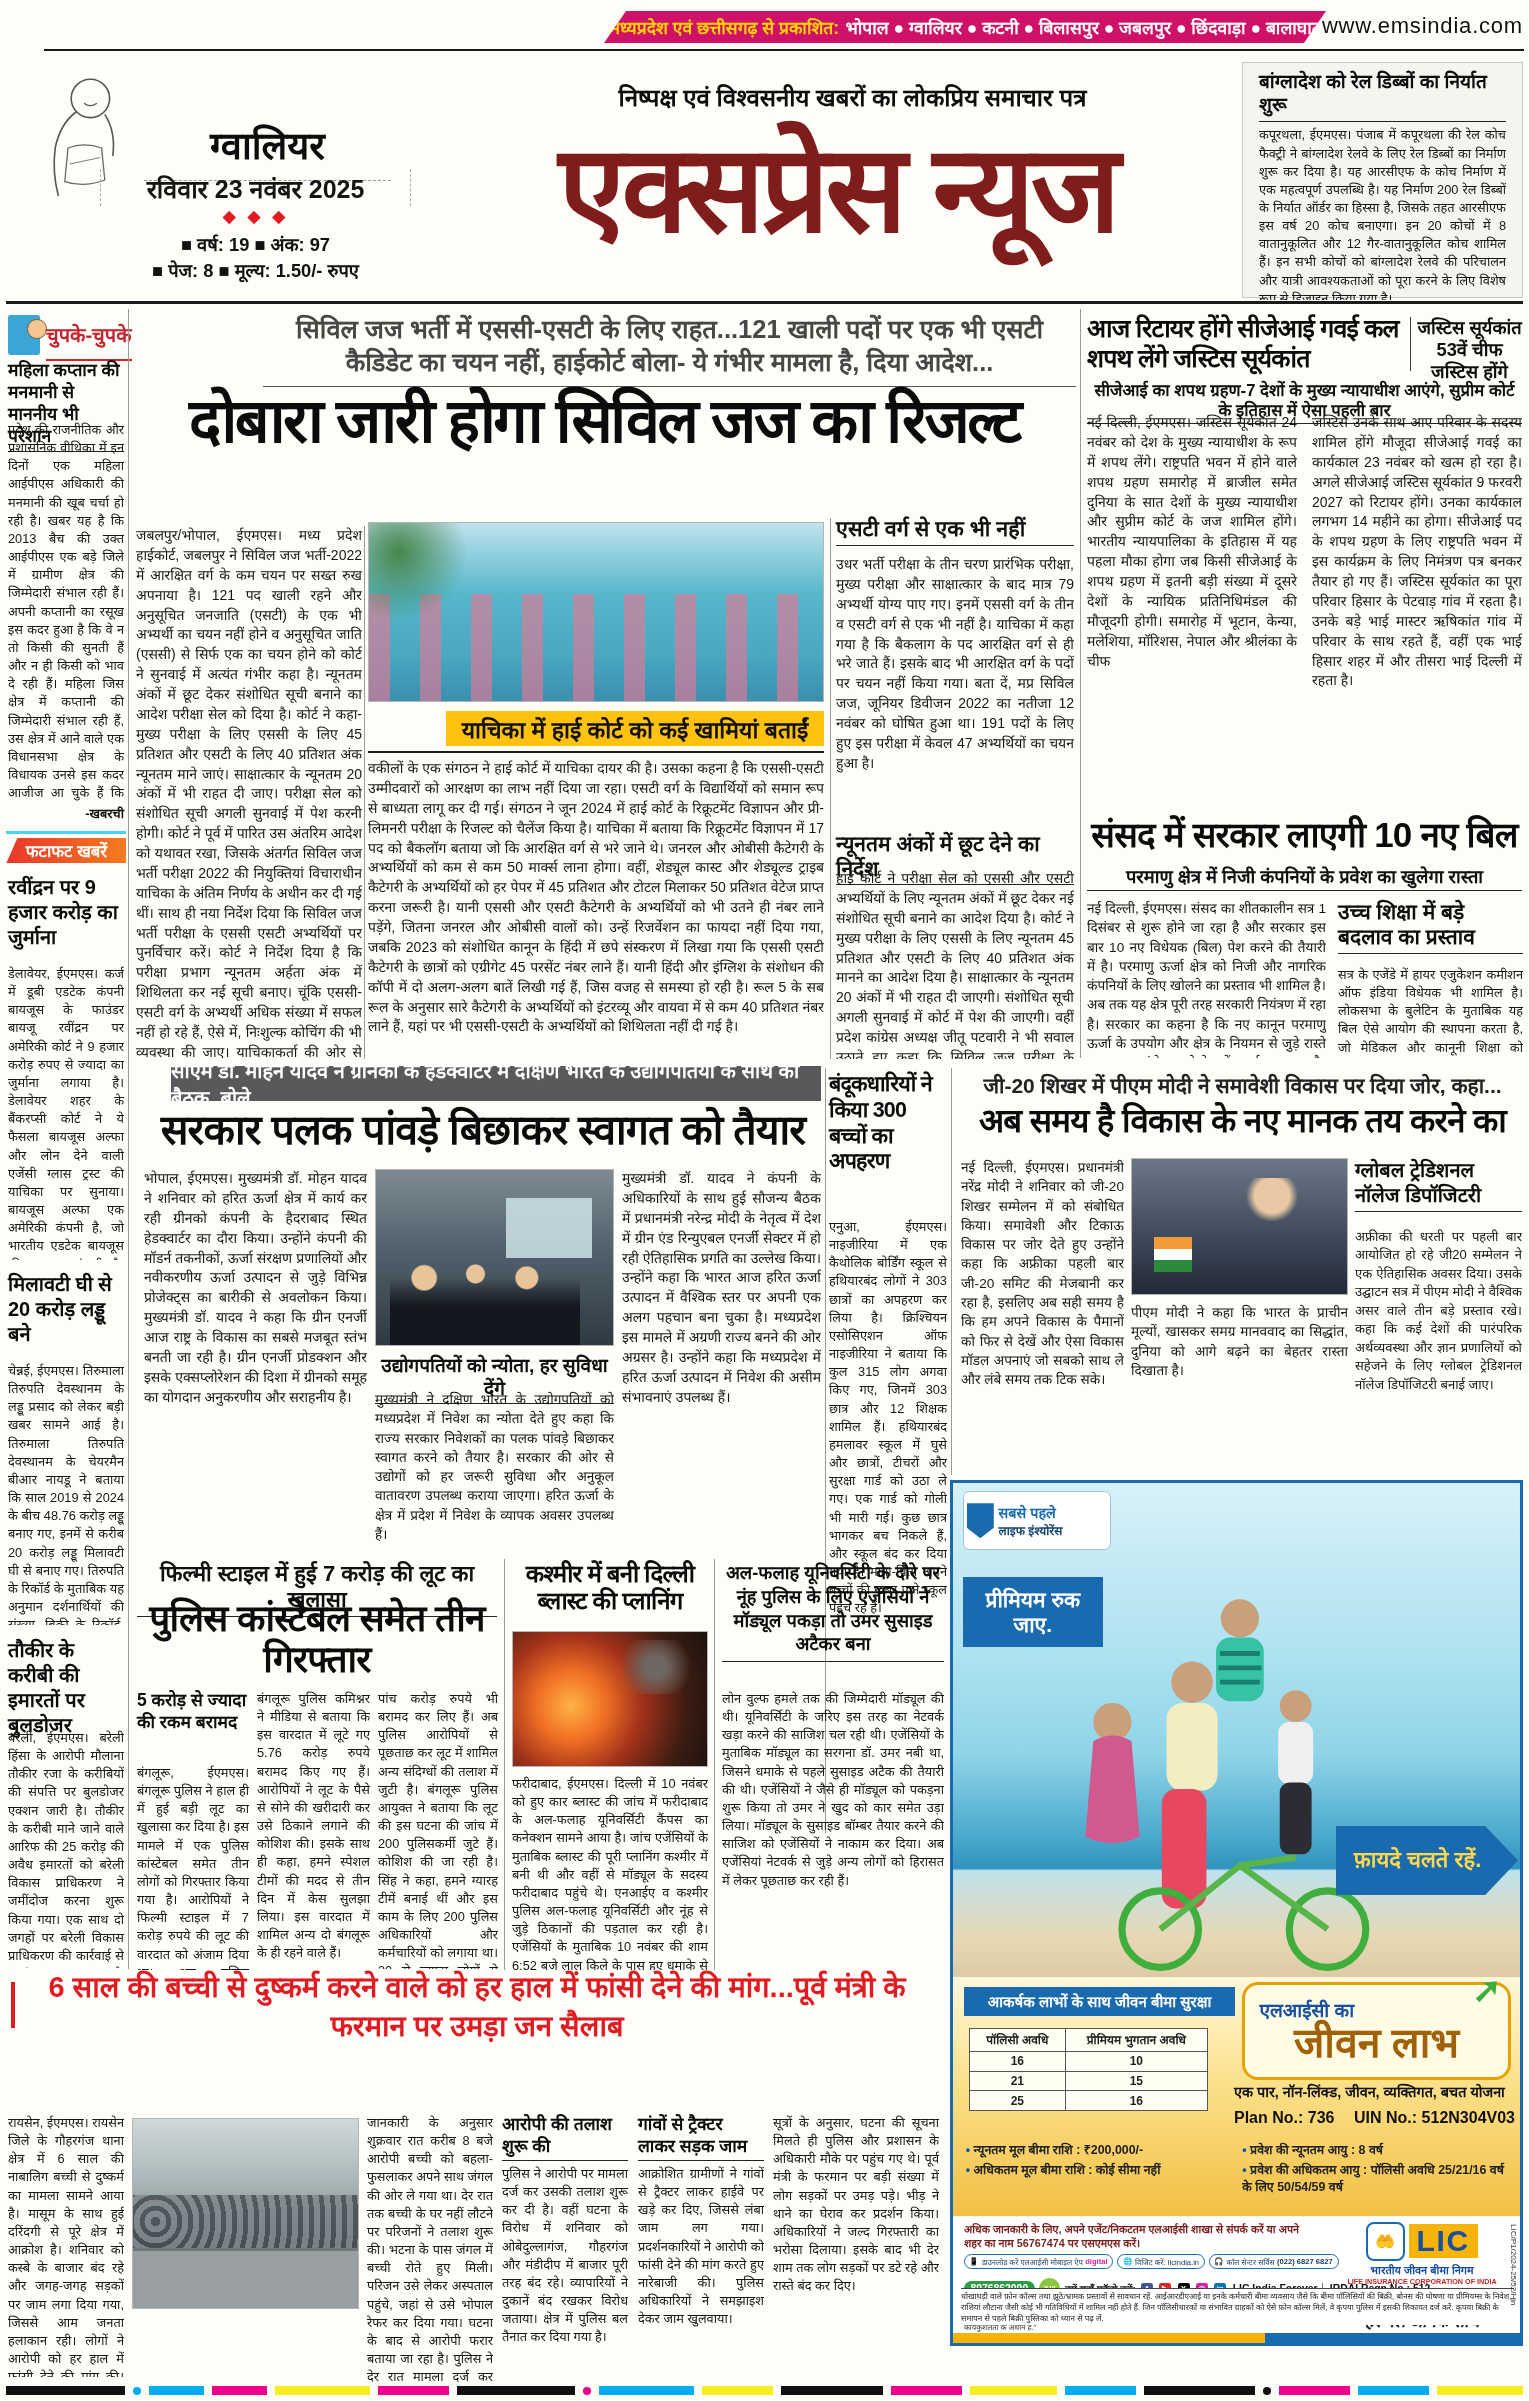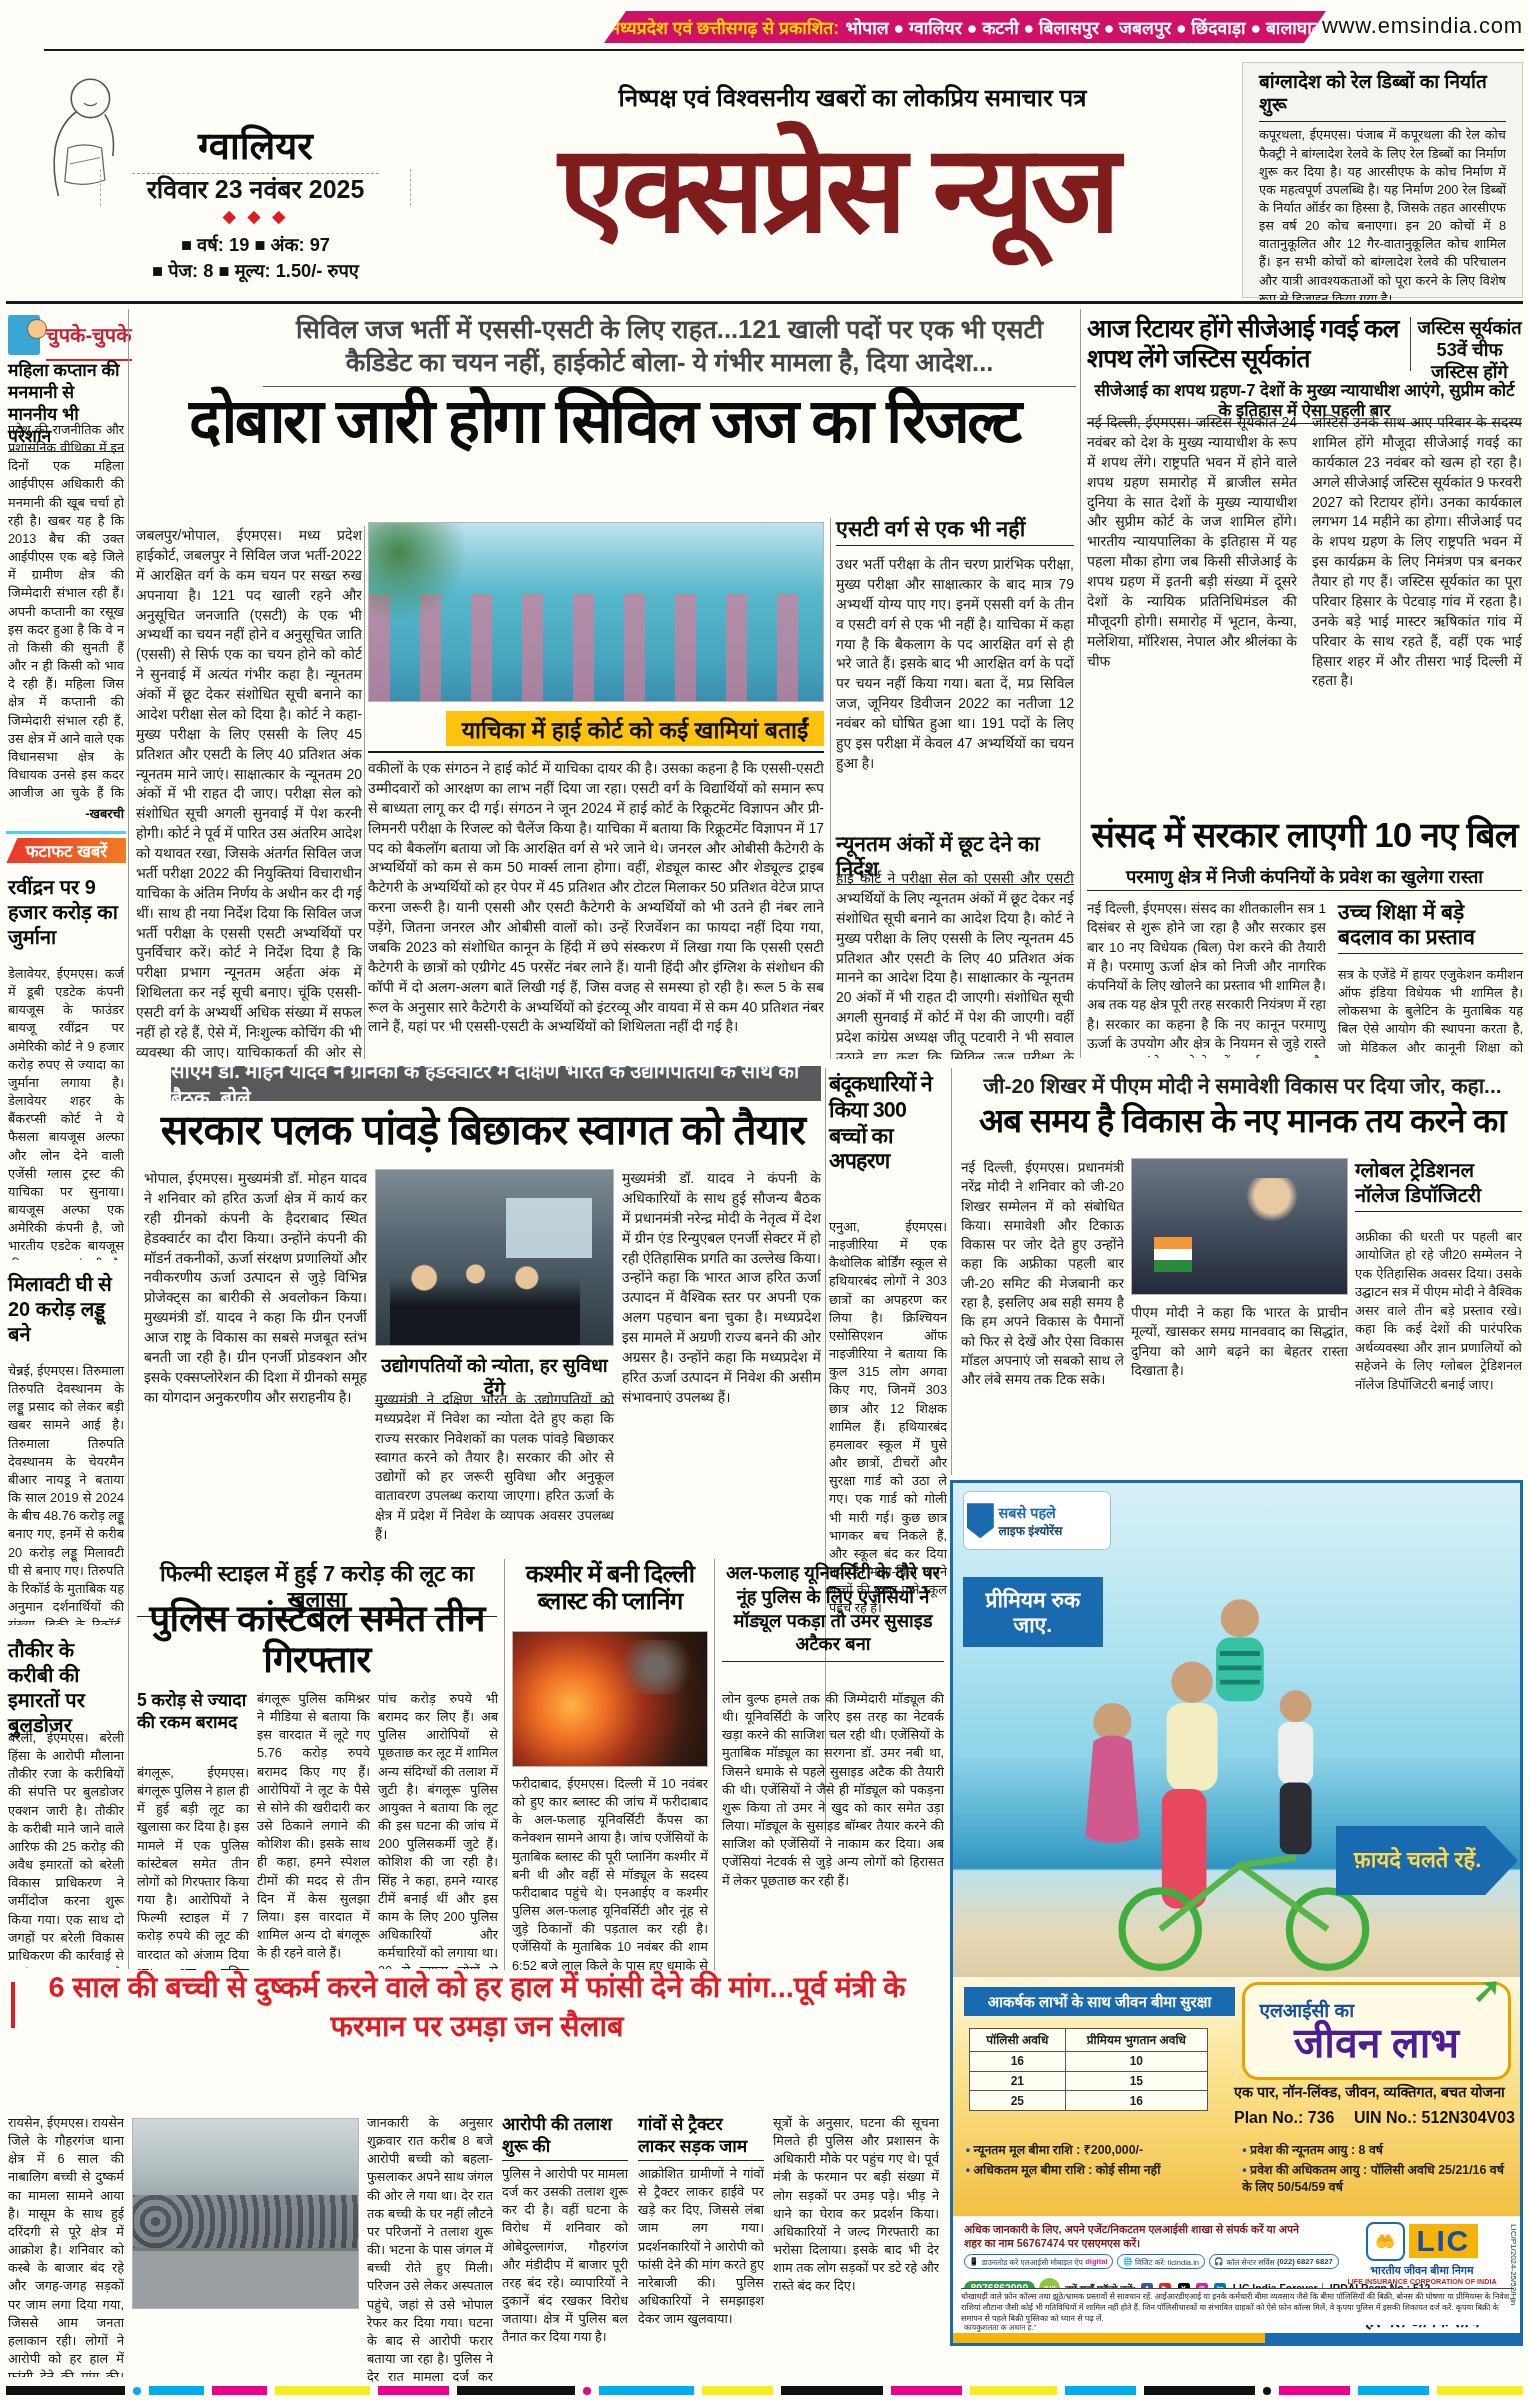--- a/index.html
+++ b/index.html
@@ -34,21 +34,21 @@
   <div class="abs" style="left:28px;top:68px;width:112px;height:136px;">
     <svg width="112" height="136" viewBox="0 0 140 170">
       <circle cx="78" cy="38" r="24" fill="none" stroke="#555" stroke-width="2"></circle>
       <path d="M60 55 Q40 70 34 100 Q30 130 38 160" fill="none" stroke="#555" stroke-width="2"></path>
       <path d="M96 58 Q110 80 106 110" fill="none" stroke="#555" stroke-width="2"></path>
       <path d="M50 100 Q70 92 92 100 L96 140 Q70 150 46 142 Z" fill="none" stroke="#666" stroke-width="1.6"></path>
       <path d="M70 44 Q78 50 86 44" fill="none" stroke="#555" stroke-width="1.4"></path>
       <path d="M52 120 L90 112" stroke="#777" stroke-width="1.2"></path>
     </svg>
   </div>
-  <div class="abs center" style="left:132px;top:118px;width:247px;font-size:38px;font-weight:bold;color:#0c0c0c;border-bottom:0.8px dashed #999;padding-bottom:3px;">ग्वालियर</div>
+  <div class="abs center" style="left:144px;top:118px;width:247px;font-size:38px;font-weight:bold;color:#0c0c0c;border-bottom:0.8px dashed #999;padding-bottom:10px;">ग्वालियर</div>
   <div class="abs center" style="left:100px;top:169px;width:311px;font-size:25px;font-weight:bold;color:#151515;border-left:0.8px dashed #aaa;border-right:0.8px dashed #aaa;padding:1.6px 0;">रविवार 23 नवंबर 2025</div>
   <div class="abs center" style="left:132px;top:206px;width:247px;color:#e11b22;font-size:17.5px;letter-spacing:3.2px;">◆ ◆ ◆</div>
   <div class="abs center" style="left:100px;top:231px;width:311px;font-size:18.3px;font-weight:bold;color:#111;">■ वर्ष: 19   ■ अंक: 97</div>
   <div class="abs center" style="left:100px;top:257px;width:311px;font-size:18.3px;font-weight:bold;color:#111;">■ पेज: 8   ■ मूल्य: 1.50/- रुपए</div>
 
   <div class="abs center" style="left:462px;top:80px;width:781px;font-size:24px;font-weight:bold;color:#0d0d0d;">निष्पक्ष एवं विश्वसनीय खबरों का लोकप्रिय समाचार पत्र</div>
   <div class="abs center" style="left:431px;top:102px;width:813px;font-size:121px;font-weight:bold;color:#7f1d1d;letter-spacing:-4px;line-height:1.45;">एक्सप्रेस न्यूज</div>
 
   <div class="abs" style="left:1242px;top:62px;width:281px;height:236px;background:#f5f4f1;border:0.8px solid #c8c8c8;padding:8px 16px;">
     <div style="font-size:19px;font-weight:bold;color:#0c0c0c;border-bottom:1.6px solid #222;padding-bottom:4px;margin-bottom:4.8px;line-height:1.2;">बांग्लादेश को रेल डिब्बों का निर्यात शुरू</div>
@@ -223,21 +223,21 @@
             </tr>
         <tr>
               <td>25</td>
               <td>16</td>
             </tr>
       </tbody>
         </table>
 
       <div style="position:absolute;left:289px;top:4.8px;width:263px;height:92px;background:#fffbe4;border:3.2px solid #e8a200;border-radius:16px;display:flex;flex-direction:column;align-items:center;justify-content:center;">
         <span style="font-size:19px;font-weight:bold;color:#16509e;align-self:flex-start;margin-left:14.4px;">एलआईसी का</span>
-        <span style="font-size:41px;font-weight:bold;color:#4c1d95;line-height:1;">जीवन लाभ</span>
+        <span style="font-size:41px;font-weight:bold;color:#a16207;line-height:1;">जीवन लाभ</span>
         <span style="position:absolute;right:6.4px;top:-14.4px;color:#3fae3c;font-size:35px;font-weight:bold;">➚</span>
       </div>
       <div style="position:absolute;left:281px;top:105px;width:281px;font-size:14.4px;font-weight:bold;color:#111;text-align:left;">एक पार, नॉन-लिंक्ड, जीवन, व्यक्तिगत, बचत योजना</div>
       <div style="position:absolute;left:281px;top:132px;width:281px;display:flex;justify-content:space-between;">
         <span style="font-size:16px;font-weight:bold;color:#111;">Plan No.: 736</span>
         <span style="font-size:16px;font-weight:bold;color:#111;">UIN No.: 512N304V03</span>
       </div>
       <div style="position:absolute;left:12.8px;top:164px;width:542px;display:grid;grid-template-columns:1fr 1fr;gap:3.2px 11px;">
         <div style="font-size:12.4px;font-weight:bold;color:#222;"><span style="color:#16509e;">•</span> <span>न्यूनतम मूल बीमा राशि : ₹200,000/-</span></div>
         <div style="font-size:12.4px;font-weight:bold;color:#222;"><span style="color:#16509e;">•</span> <span>प्रवेश की न्यूनतम आयु : 8 वर्ष</span></div>

